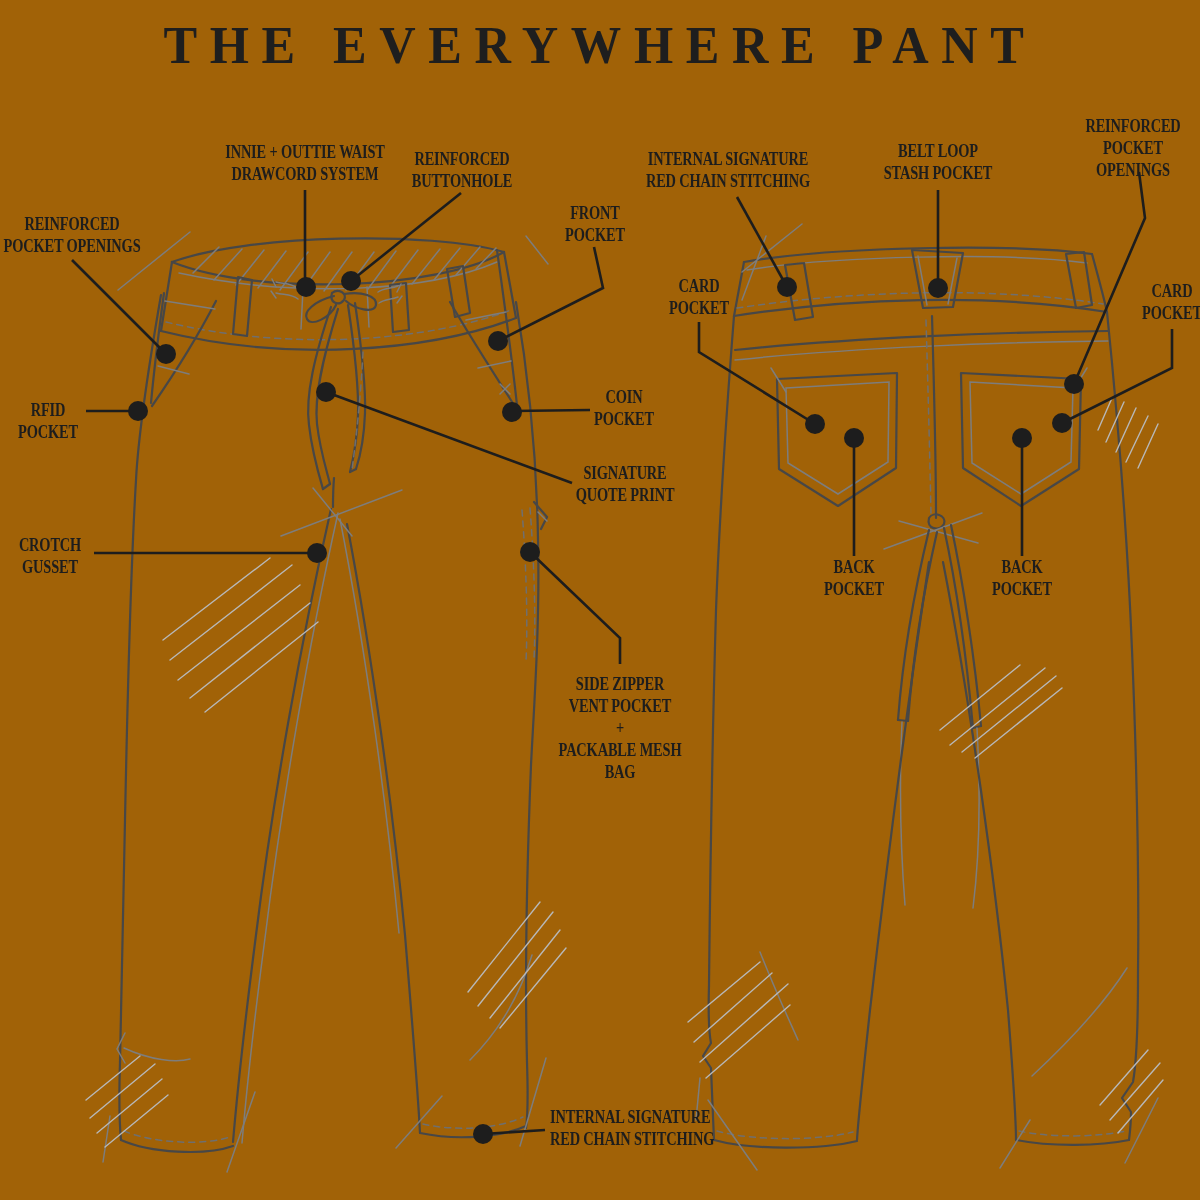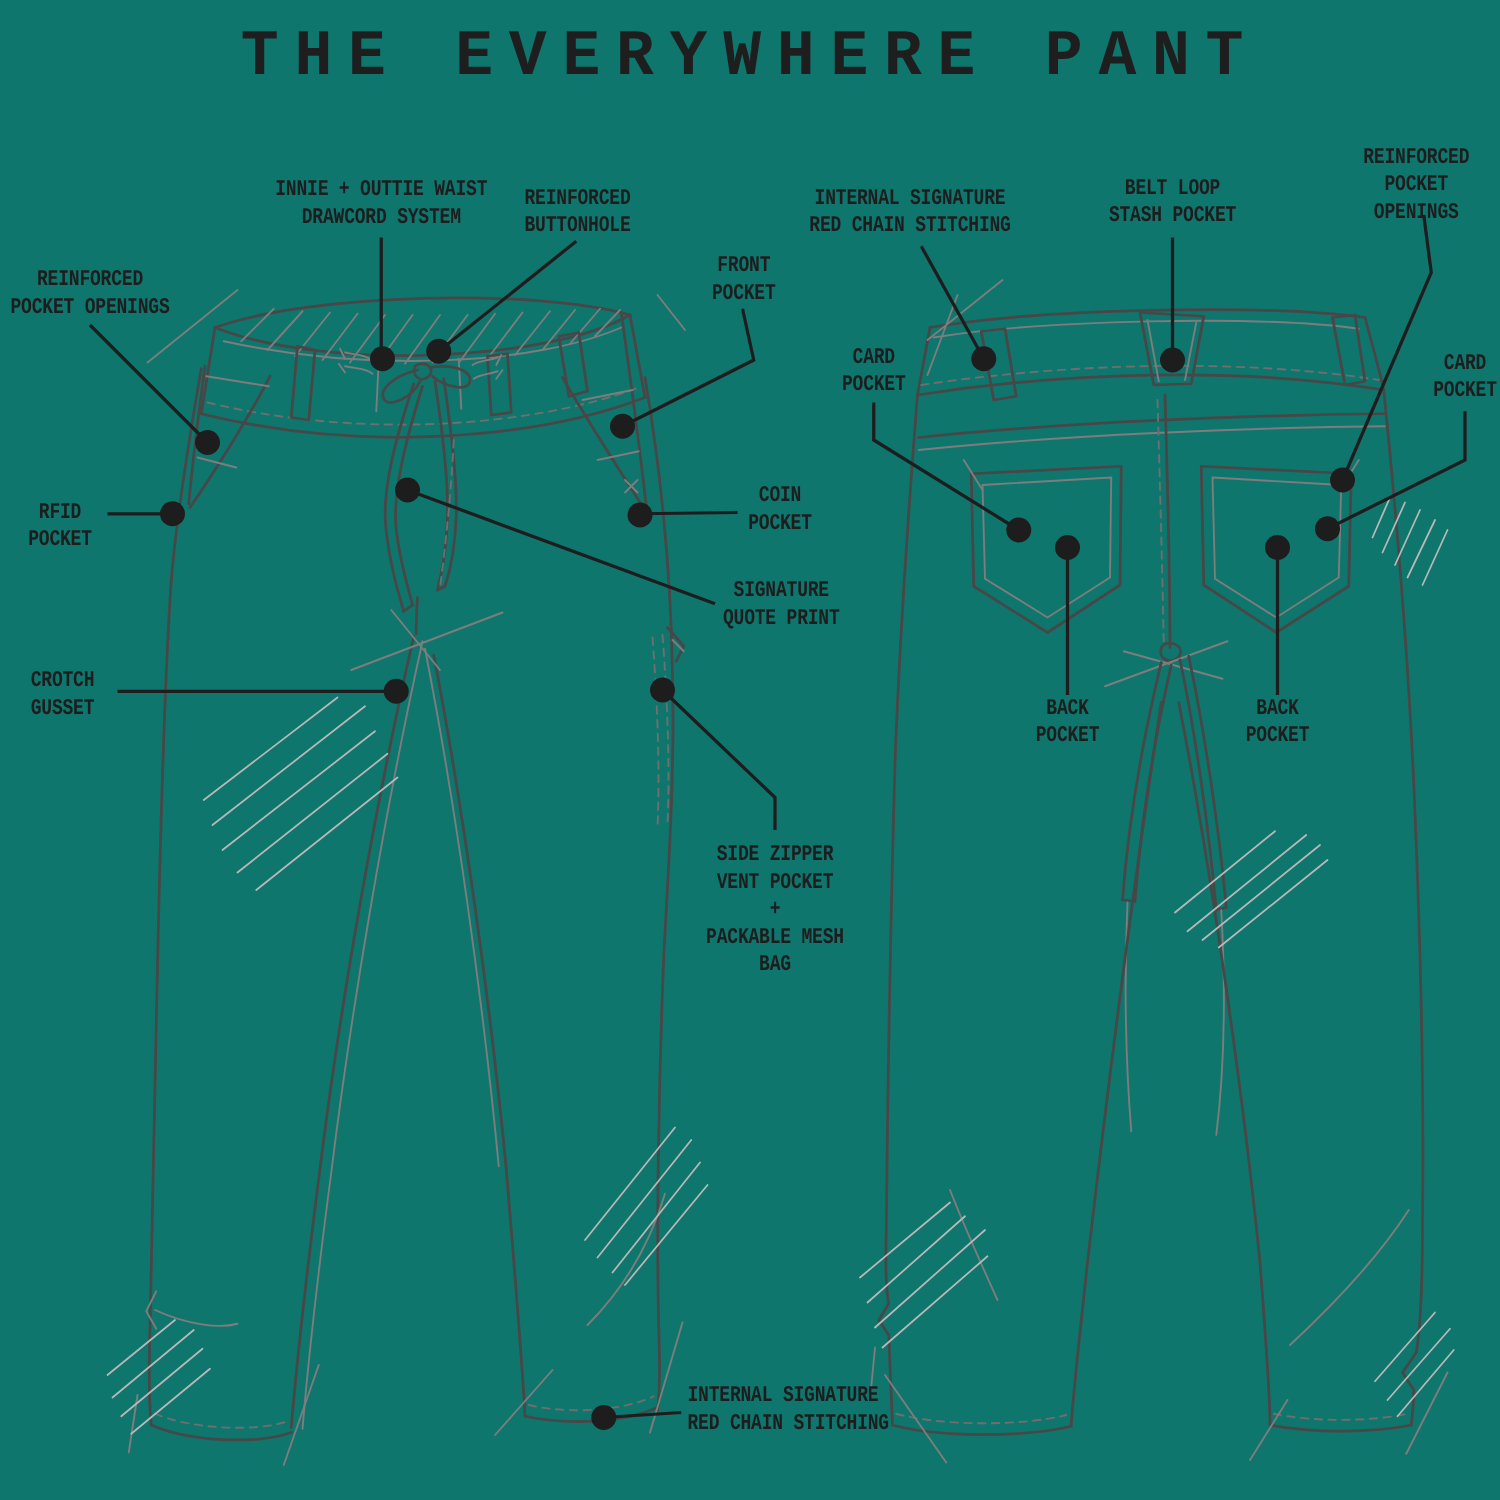--- a/index.html
+++ b/index.html
@@ -1,18 +1,18 @@
 <!DOCTYPE html>
 <html><head>
 <meta charset="utf-8">
 <style>
   html,body{margin:0;padding:0;background:#ffffff;}
   .canvas{
-    position:relative;width:1200px;height:1200px;background:#0f766e;overflow:hidden;
-    font-family:Liberation Mono, monospace;
+    position:relative;width:1200px;height:1200px;background:#a16207;overflow:hidden;
+    font-family:Liberation Serif, serif;
   }
   .title{
     position:absolute;left:0;top:16px;width:1200px;text-align:center;
     font-weight:bold;font-size:52px;letter-spacing:13px;color:#1e1e1e;
     transform:scaleX(0.97);margin:0;
   }
   .lbl{
     position:absolute;color:#1d1d1d;font-weight:bold;font-size:18px;line-height:22px;
     text-align:center;white-space:pre-line;letter-spacing:-0.2px;
     transform:translate(-50%,-50%) scaleX(0.8);

